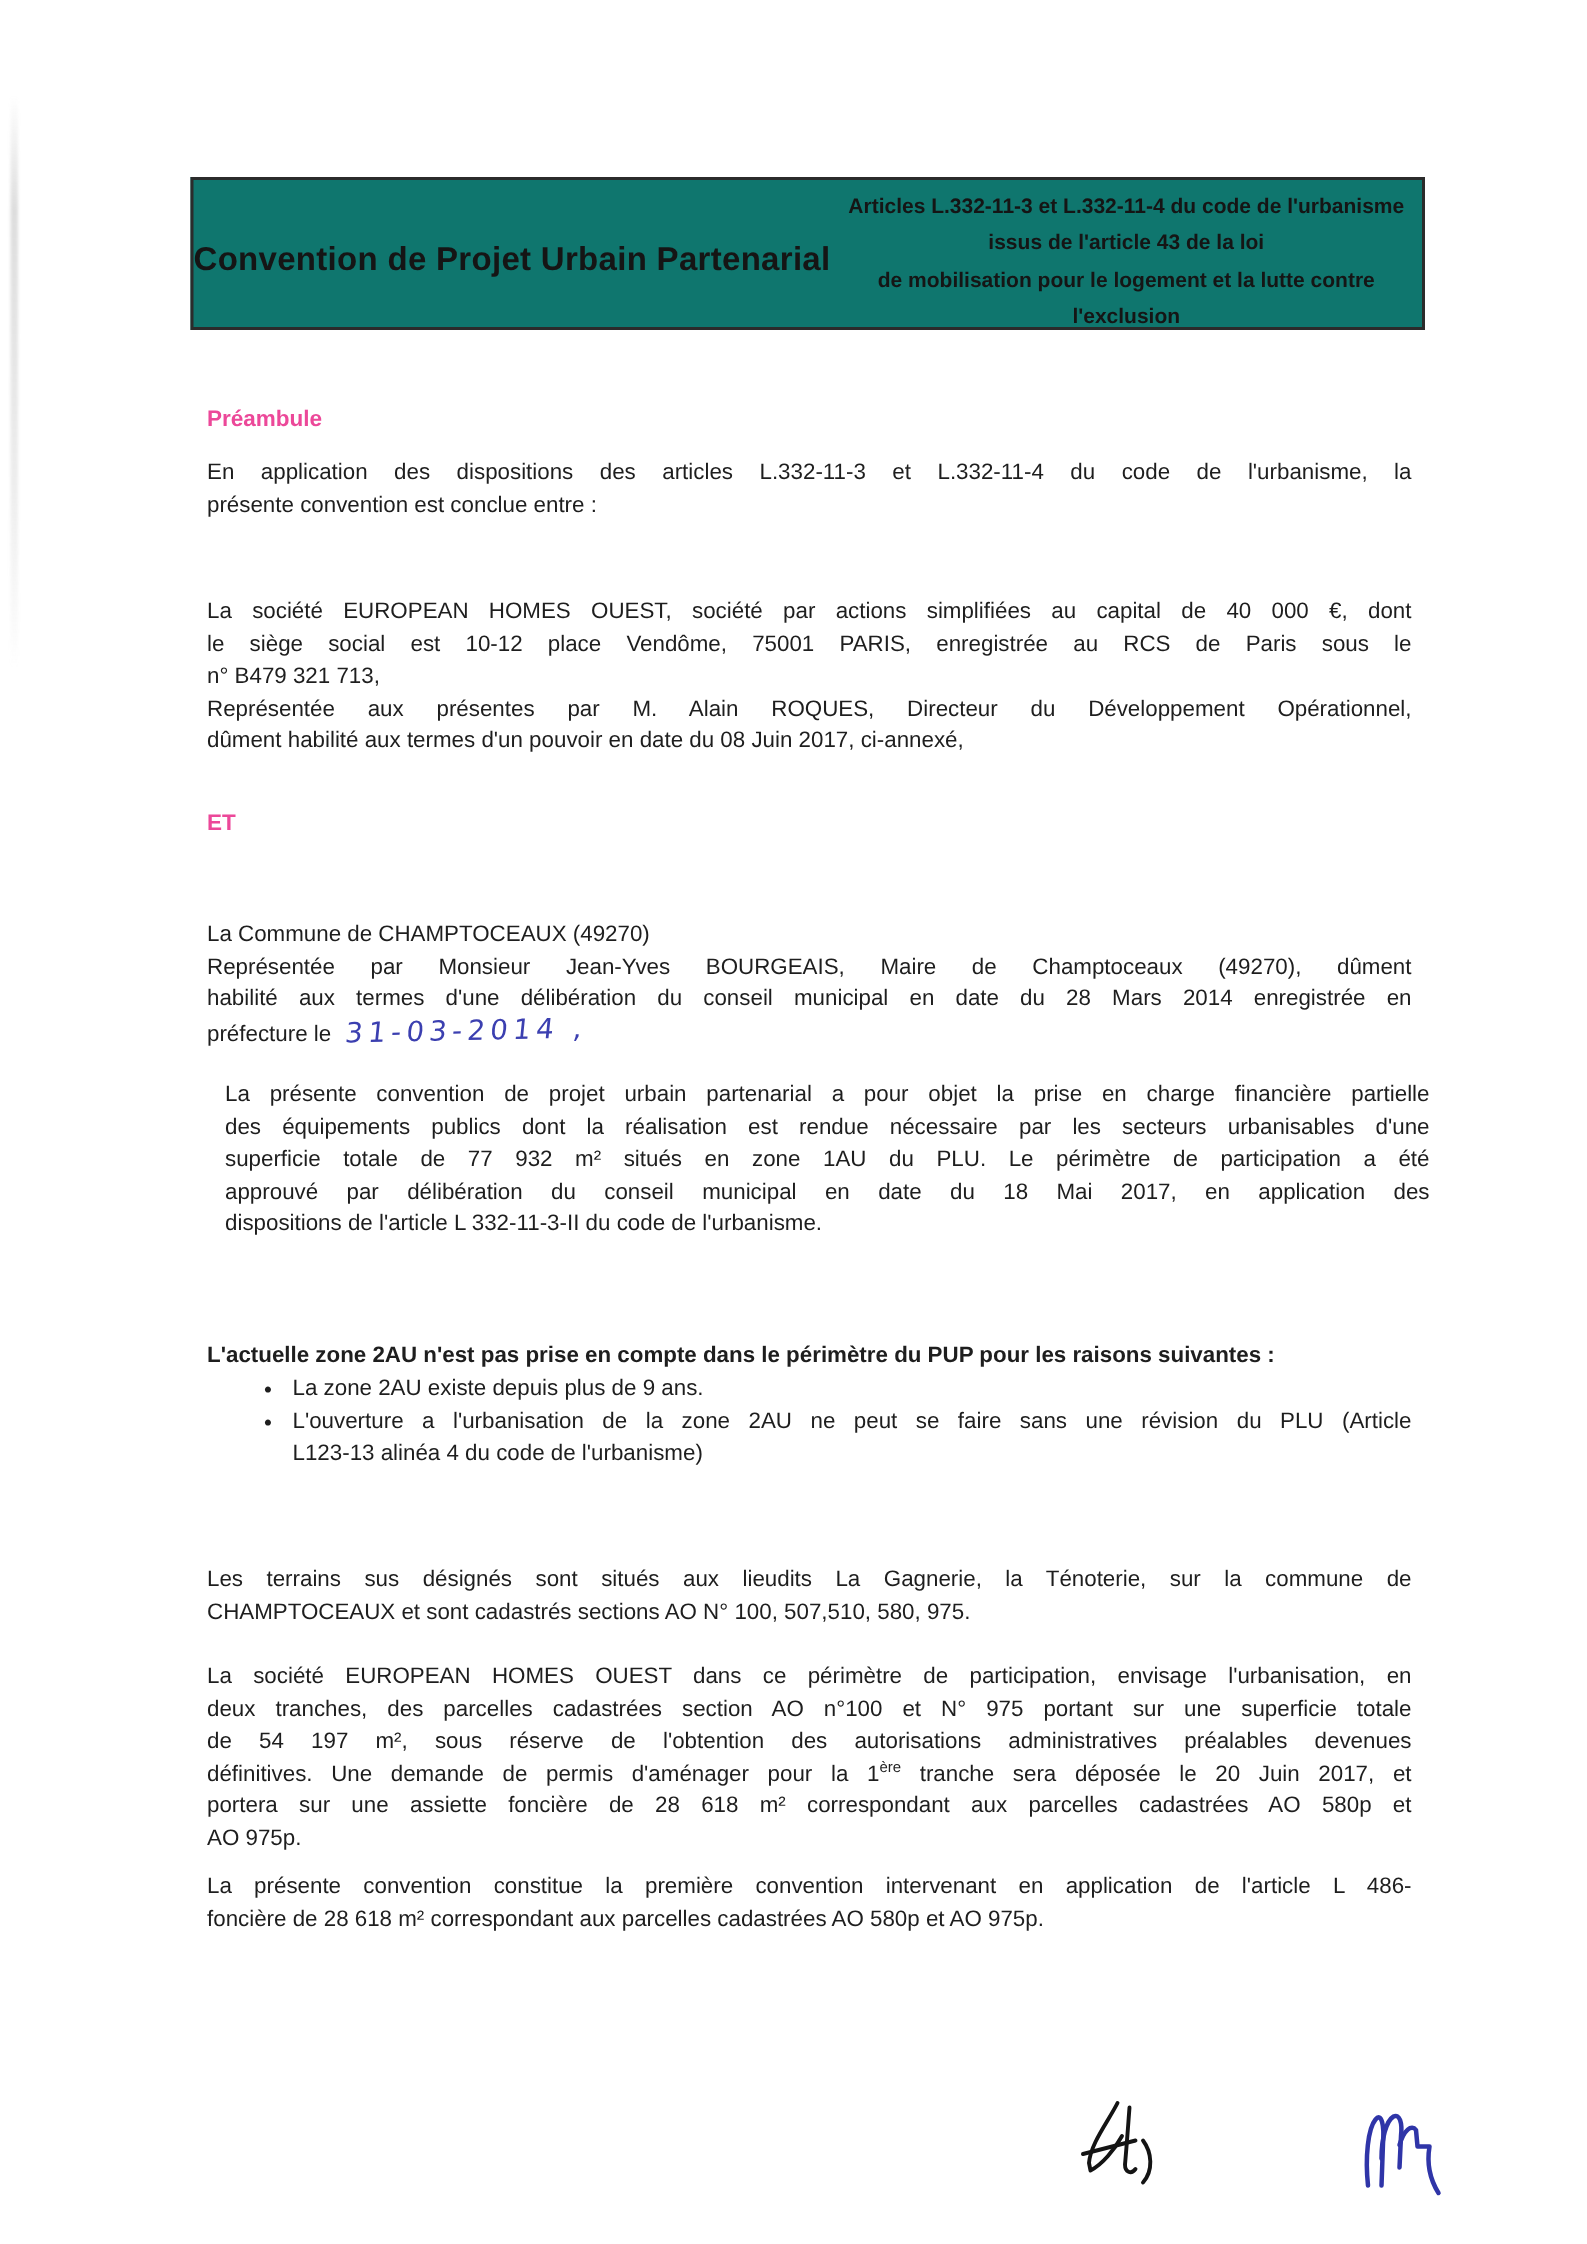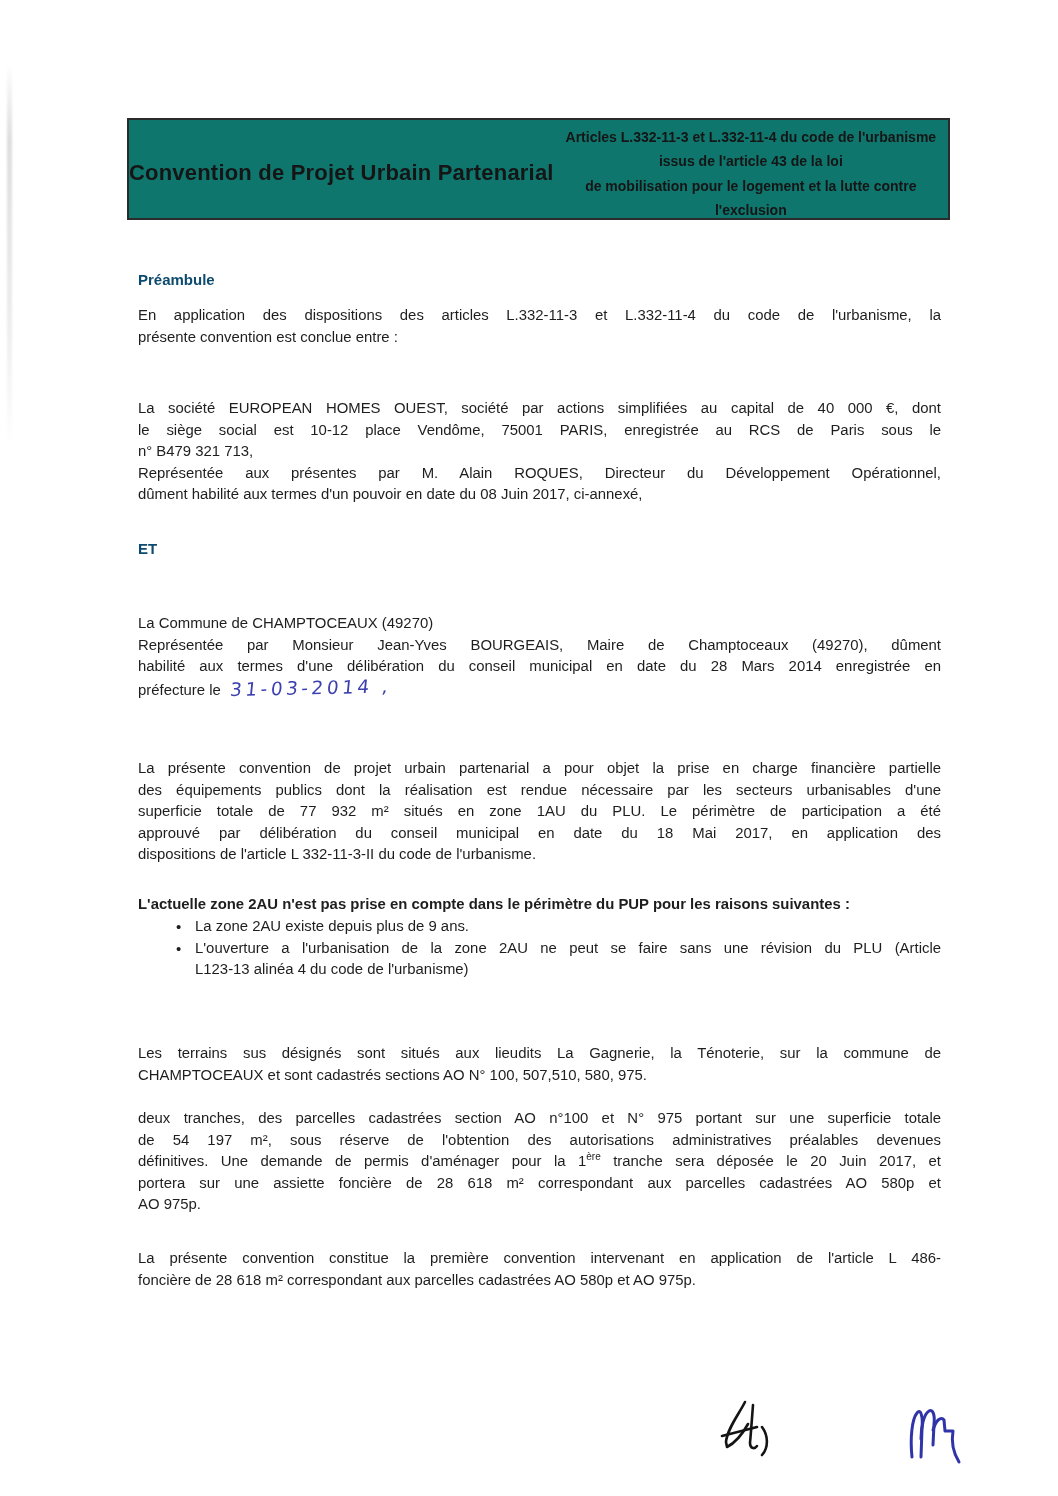--- a/index.html
+++ b/index.html
@@ -32,21 +32,21 @@
     font-size:22px; font-weight:bold; white-space:nowrap;
     letter-spacing:.2px;
     color:#151515;
   }
   .doc-subtitle {
     margin-top:9px;
     font-size:14px; font-weight:bold; line-height:24.5px;
     text-align:center; color:#151515;
   }
 
-  .heading { font-weight:bold; font-size:15px; color:#0c4a6e; }
+  .heading { font-weight:bold; font-size:15px; color:#ec4899; }
 
   .body-block {
     position:absolute; left:138px; width:803px;
     font-size:14.9px; line-height:21.5px;
     color:#1e1e1e;
   }
   .jl { text-align:justify; text-align-last:justify; }
   .ll { text-align:left; text-align-last:left; }
   .bold { font-weight:normal; }
 
@@ -106,21 +106,21 @@
 
 <div class="abs heading" style="left:138px; top:540px;">ET</div>
 
 <div class="body-block" style="top:613px;">
   <div class="ll bold">La Commune de CHAMPTOCEAUX (49270)</div>
   <div class="jl">Représentée par Monsieur Jean-Yves BOURGEAIS, Maire de Champtoceaux (49270), dûment</div>
   <div class="jl">habilité aux termes d'une délibération du conseil municipal en date du 28 Mars 2014 enregistrée en</div>
   <div class="ll"><span>préfecture le</span><span class="handwriting">31-03-2014 ,</span></div>
 </div>
 
-<div class="body-block" style="top:758px;">
+<div class="body-block" style="top:720px;margin-left:12px;">
   <div class="jl">La présente convention de projet urbain partenarial a pour objet la prise en charge financière  partielle</div>
   <div class="jl">des équipements publics dont la réalisation est rendue nécessaire par les secteurs urbanisables d'une</div>
   <div class="jl">superficie totale de 77 932 m² situés en zone 1AU du PLU. Le périmètre de participation a été</div>
   <div class="jl">approuvé par délibération du conseil municipal en date du 18 Mai 2017, en application des</div>
   <div class="ll">dispositions de l'article L 332-11-3-II du code de l'urbanisme.</div>
 </div>
 
 <div class="body-block" style="top:894px;font-weight:bold;">
   <div class="ll">L'actuelle zone 2AU n'est pas prise en compte dans le périmètre du PUP pour les raisons suivantes :</div>
 </div>
@@ -136,20 +136,21 @@
     </li>
   </ul>
 </div>
 
 <div class="body-block" style="top:1043px;">
   <div class="jl">Les terrains sus désignés sont situés aux lieudits La Gagnerie, la Ténoterie, sur la commune de</div>
   <div class="ll">CHAMPTOCEAUX et sont cadastrés sections AO N° 100, 507,510, 580, 975.</div>
 </div>
 
 <div class="body-block" style="top:1108px;">
+  <div class="jl"><span class="bold">La société EUROPEAN HOMES OUEST</span><span> dans ce périmètre de participation, envisage l'urbanisation, en</span></div>
   <div class="jl">deux tranches, des parcelles cadastrées section AO n°100 et N° 975 portant sur une superficie totale</div>
   <div class="jl">de 54 197 m², sous réserve de l'obtention des autorisations administratives préalables devenues</div>
   <div class="jl"><span>définitives. Une demande de permis d'aménager pour la 1</span><sup class="ord">ère</sup><span> tranche sera déposée le 20 Juin 2017, et</span></div>
   <div class="jl">portera sur une assiette foncière de 28 618 m² correspondant aux parcelles cadastrées  AO 580p et</div>
   <div class="ll">AO 975p.</div>
 </div>
 
 <div class="body-block" style="top:1248px;">
   <div class="jl">La présente convention constitue la première convention intervenant en application de l'article L 486-</div>
   <div class="ll">foncière de 28 618 m² correspondant aux parcelles cadastrées  AO 580p et AO 975p.</div>

